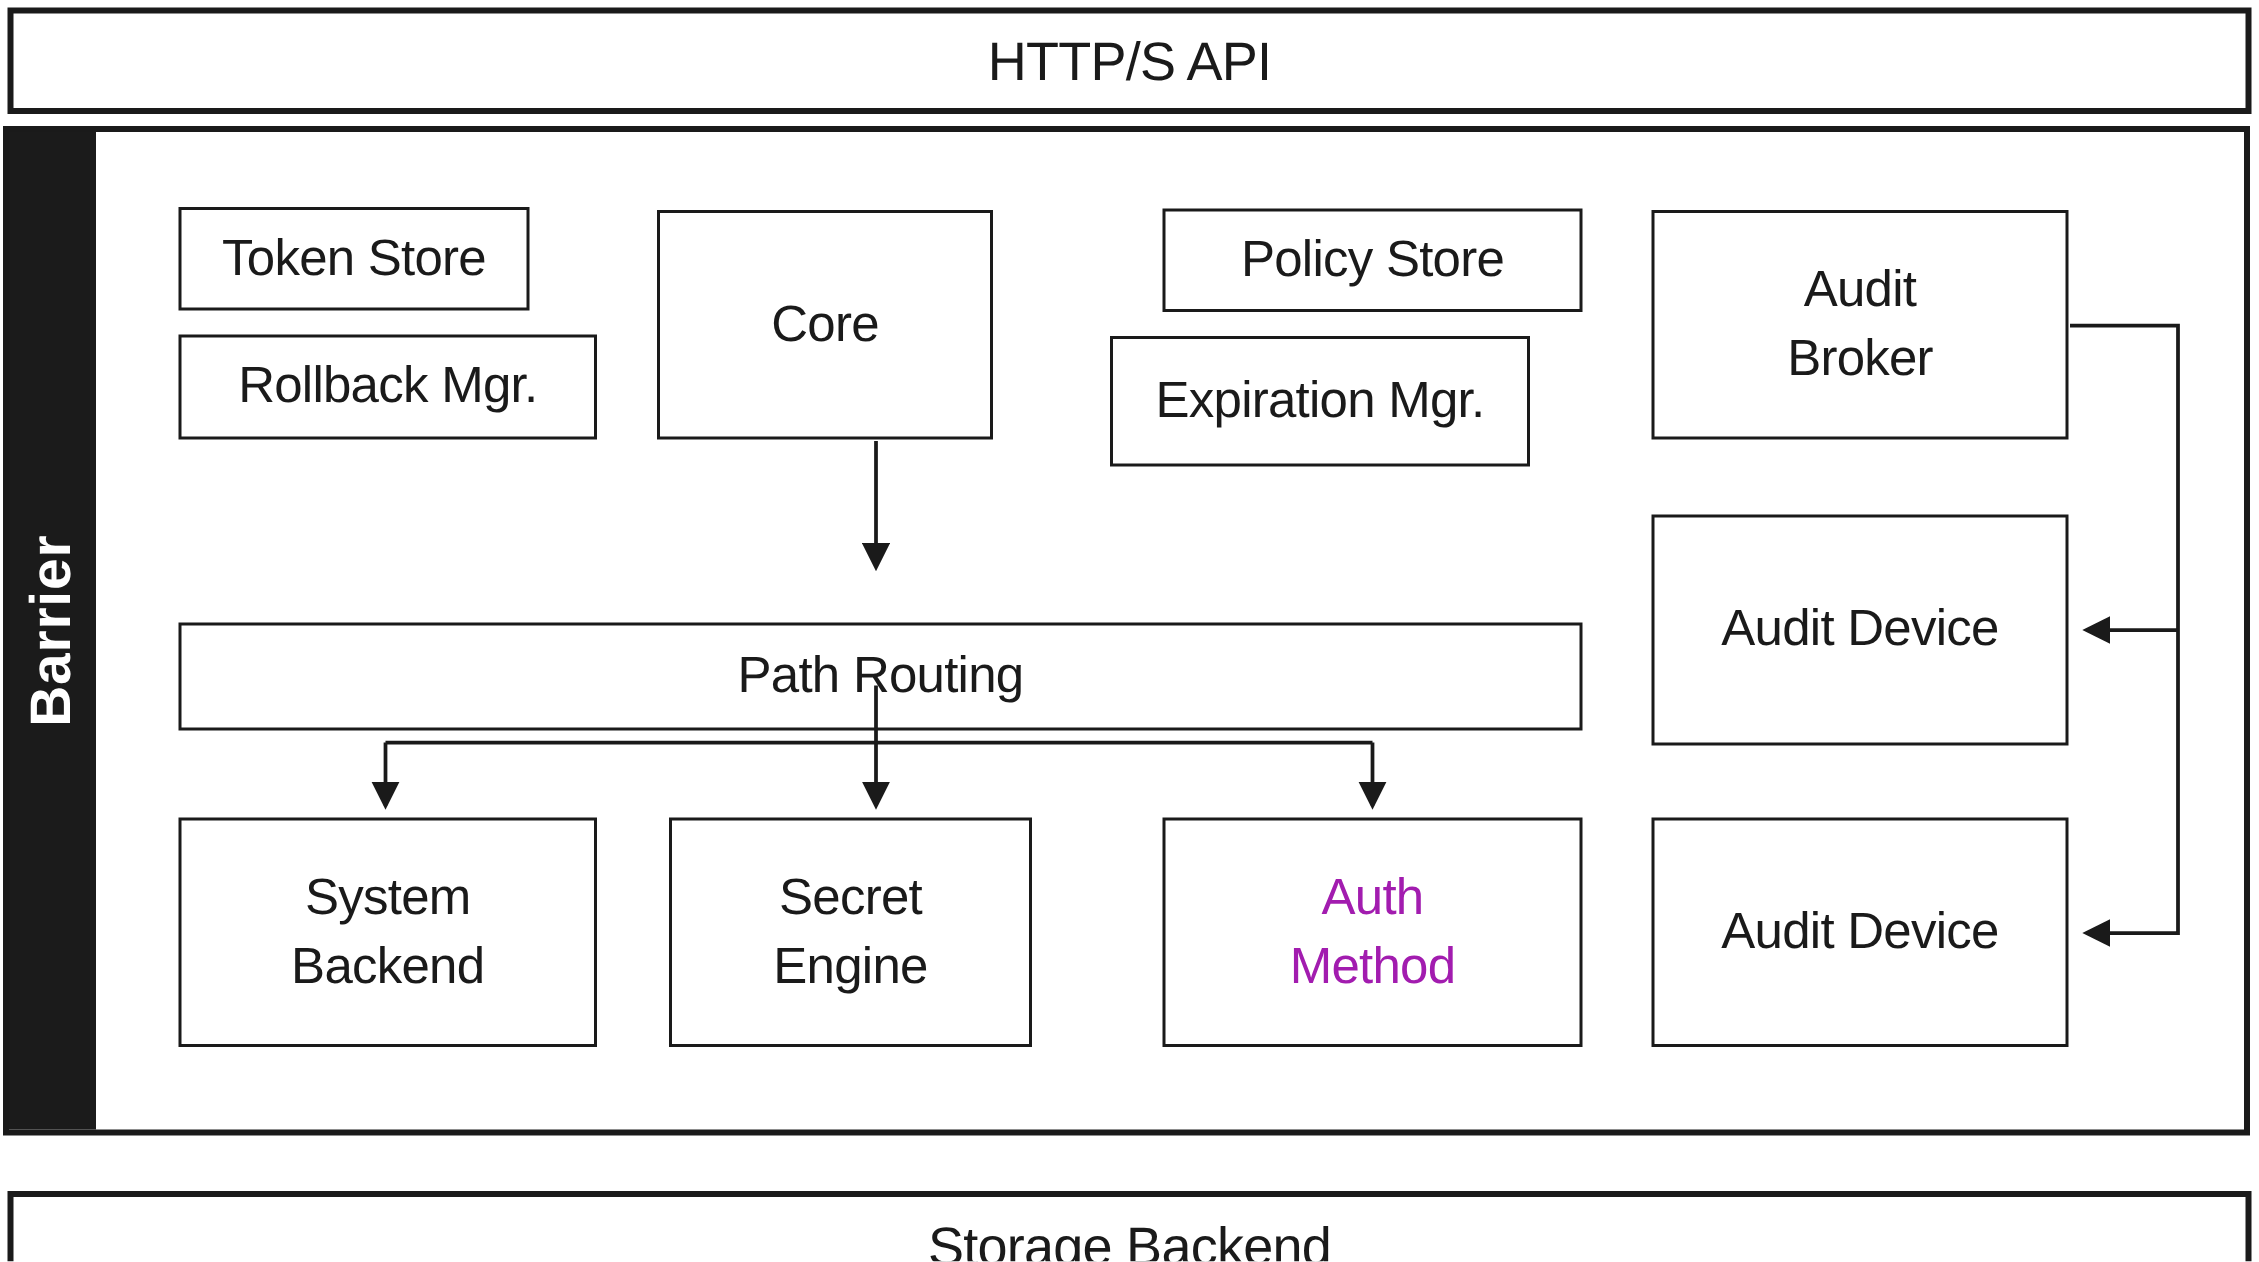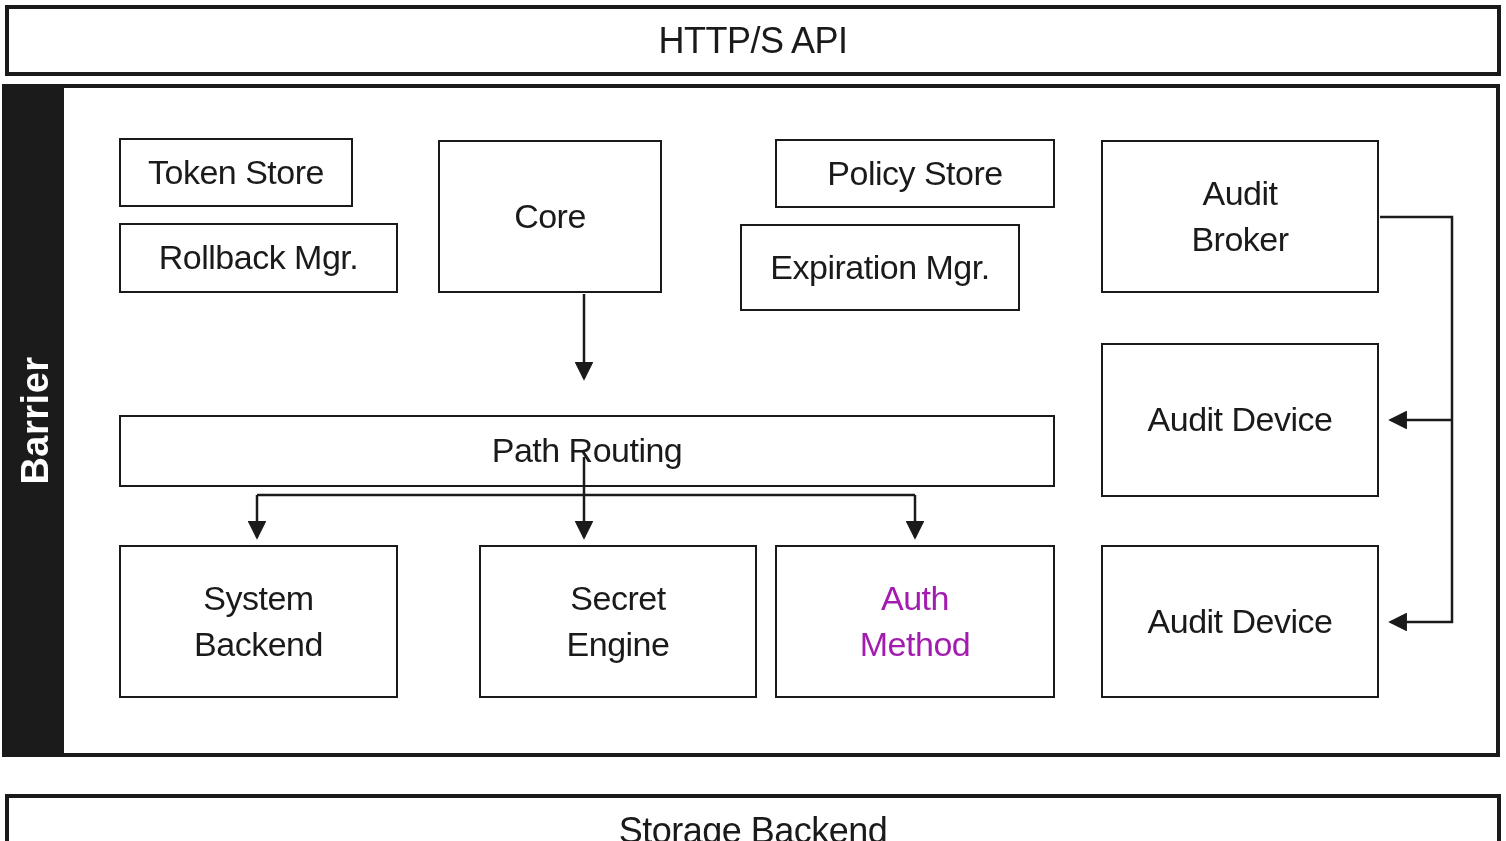--- a/index.html
+++ b/index.html
@@ -38,21 +38,21 @@
   }
   .n-token    { left:119px; top:138px; width:234px; height:69px; }
   .n-rollback { left:119px; top:223px; width:279px; height:70px; }
   .n-core     { left:438px; top:140px; width:224px; height:153px; }
   .n-policy   { left:775px; top:139px; width:280px; height:69px;text-align:center; }
   .n-expir    { left:740px; top:224px; width:280px; height:87px; }
   .n-broker   { left:1101px; top:140px; width:278px; height:153px; }
   .n-device1  { left:1101px; top:343px; width:278px; height:154px; }
   .n-routing  { left:119px; top:384px; width:936px; height:72px;margin-top:31px; }
   .n-sysback  { left:119px; top:545px; width:279px; height:153px; }
-  .n-secret   { left:446px; top:545px; width:278px; height:153px;margin-left:33px; }
+  .n-secret   { left:446px; top:545px; width:242px; height:153px; }
   .n-auth     { left:775px; top:545px; width:280px; height:153px; color:#a21caf; }
   .n-device2  { left:1101px; top:545px; width:278px; height:153px; }
   .connectors { position:absolute; left:0; top:0; pointer-events:none; }
 </style>
 </head>
 <body>
 
 <div class="stage">
 
   <div class="hbar bar-top">

